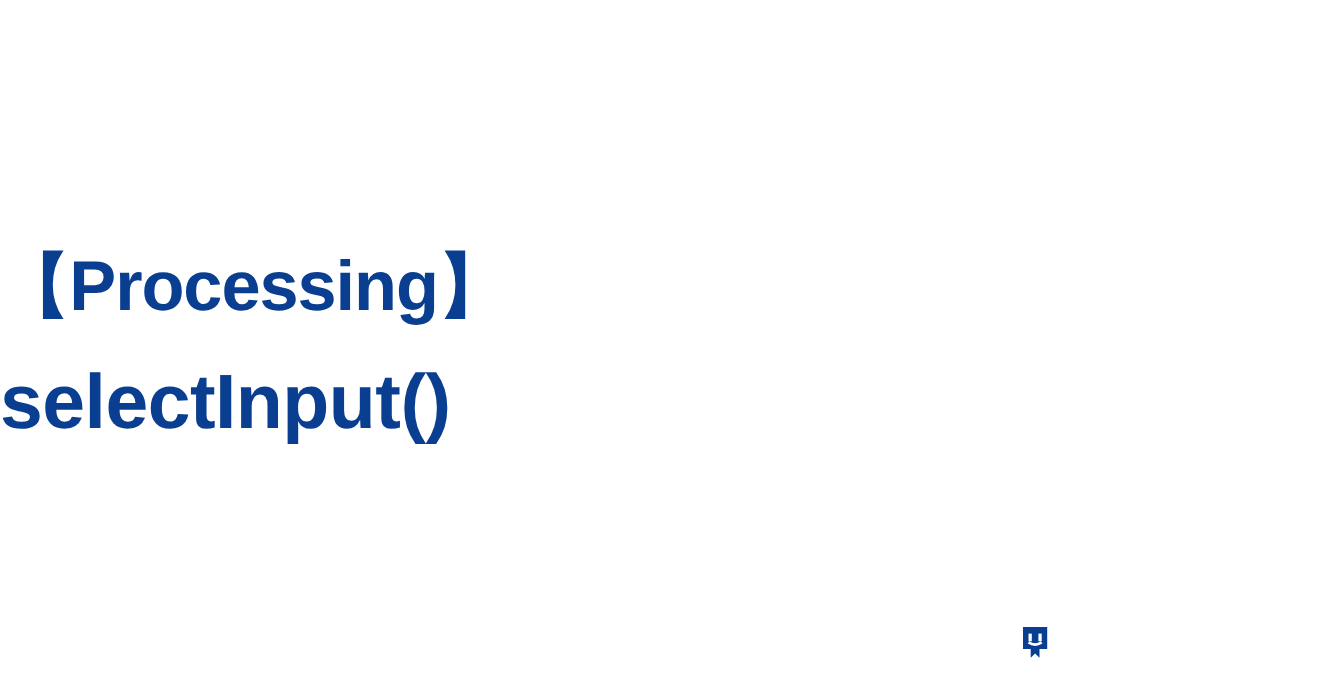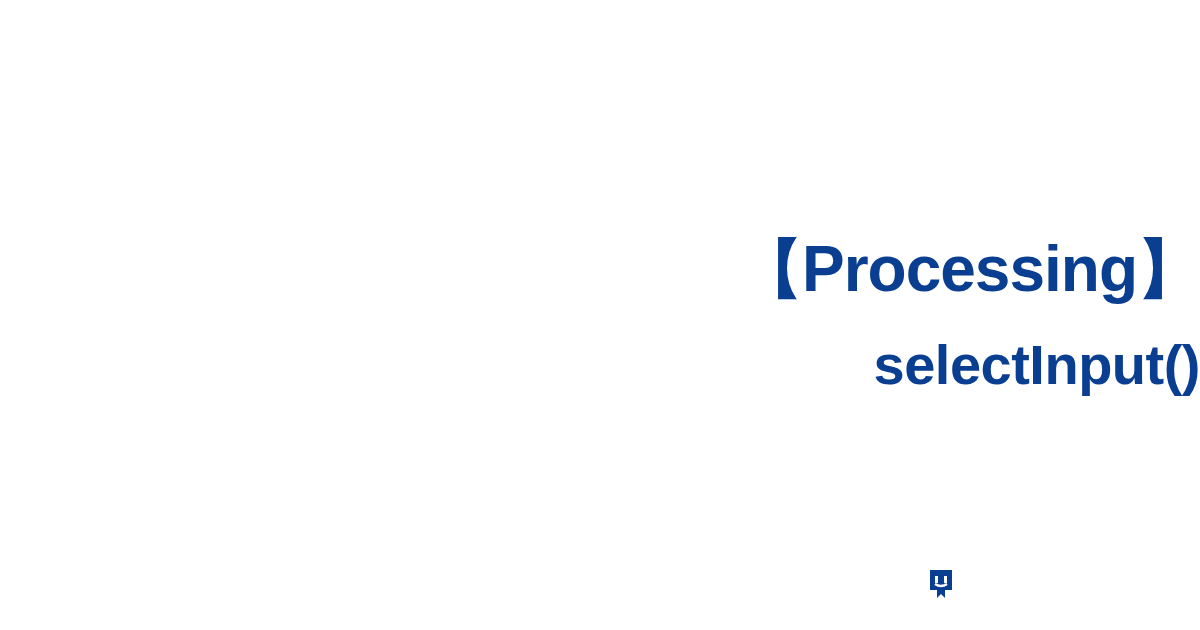--- a/index.html
+++ b/index.html
@@ -13,35 +13,34 @@
       background: #ffffff;
       position: relative;
       font-family: Verdana, Geneva, sans-serif;
       overflow: hidden;
     }
     .content {
       position: absolute;
       top: 50%;
       left: 50%;
       transform: translate(-50%, -50%);
-      text-align: right;
+      text-align: left;
       width: 100%;
-      padding-left: 32px;
     }
     .title {
       color: #0a3e91;
       font-weight: bold;
       font-size: 64px;
       line-height: 1.3;
       letter-spacing: -1px;
     }
     .subtitle {
       color: #0a3e91;
       font-weight: bold;
-      font-size: 56px;
+      font-size: 70px;
       line-height: 1.3;
       margin-top: 18px;
       letter-spacing: -0.5px;
     }
     .logo {
       position: absolute;
       bottom: 30px;
       right: 246px;
       width: 26px;
       height: 30px;

